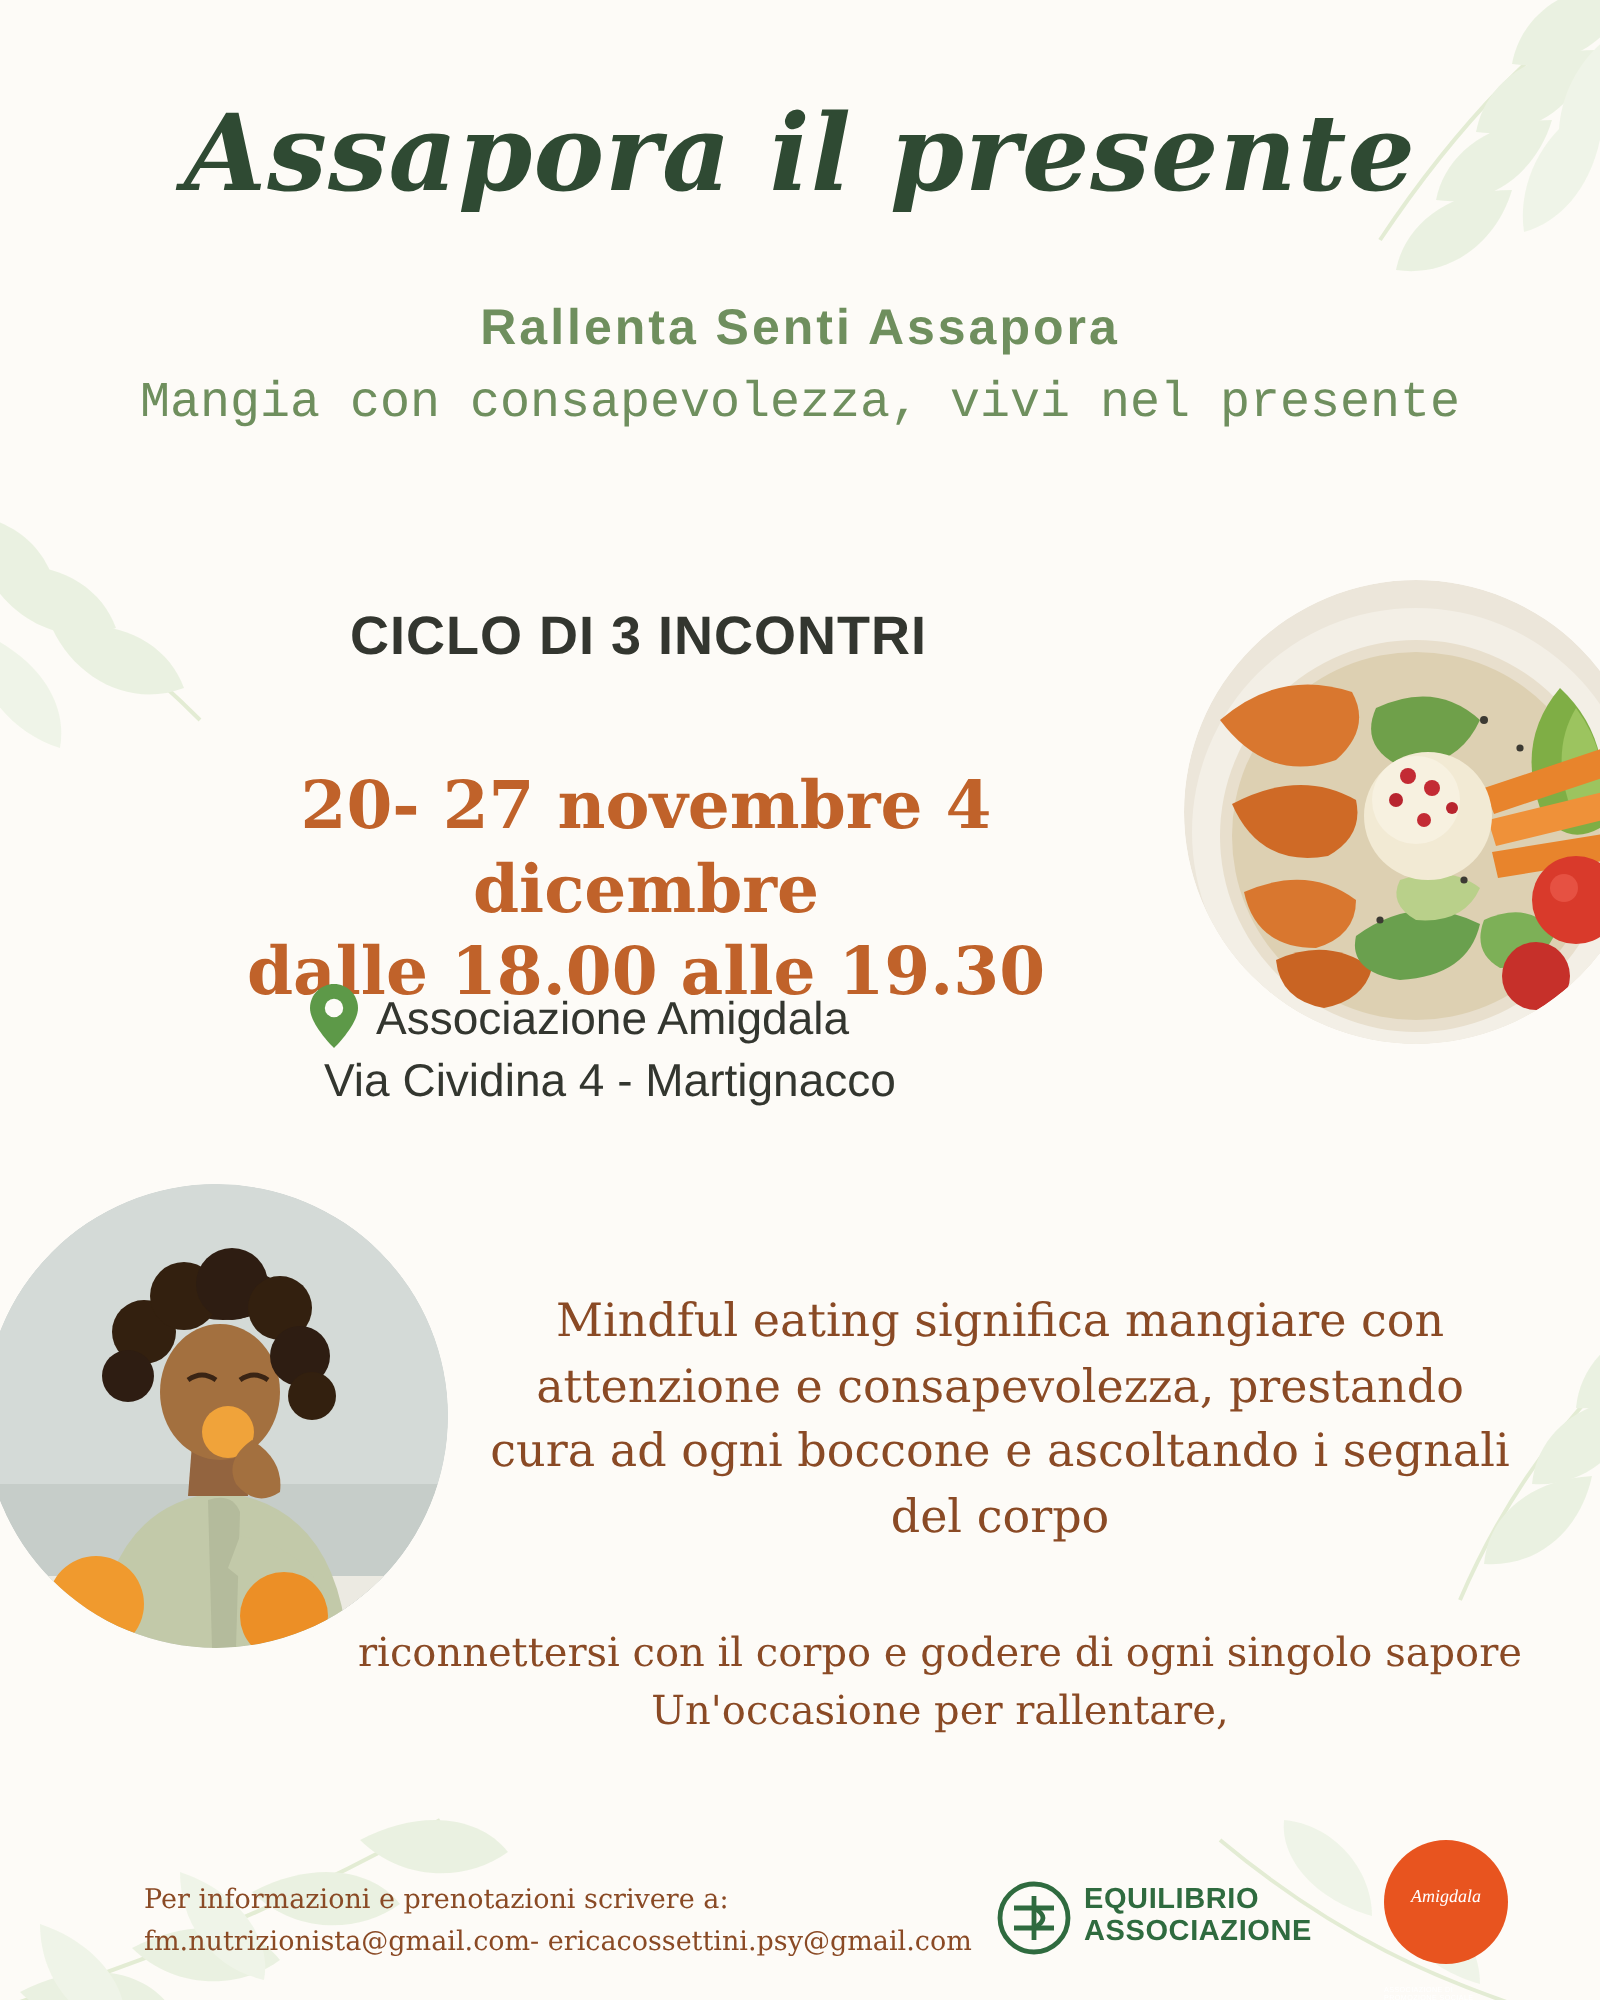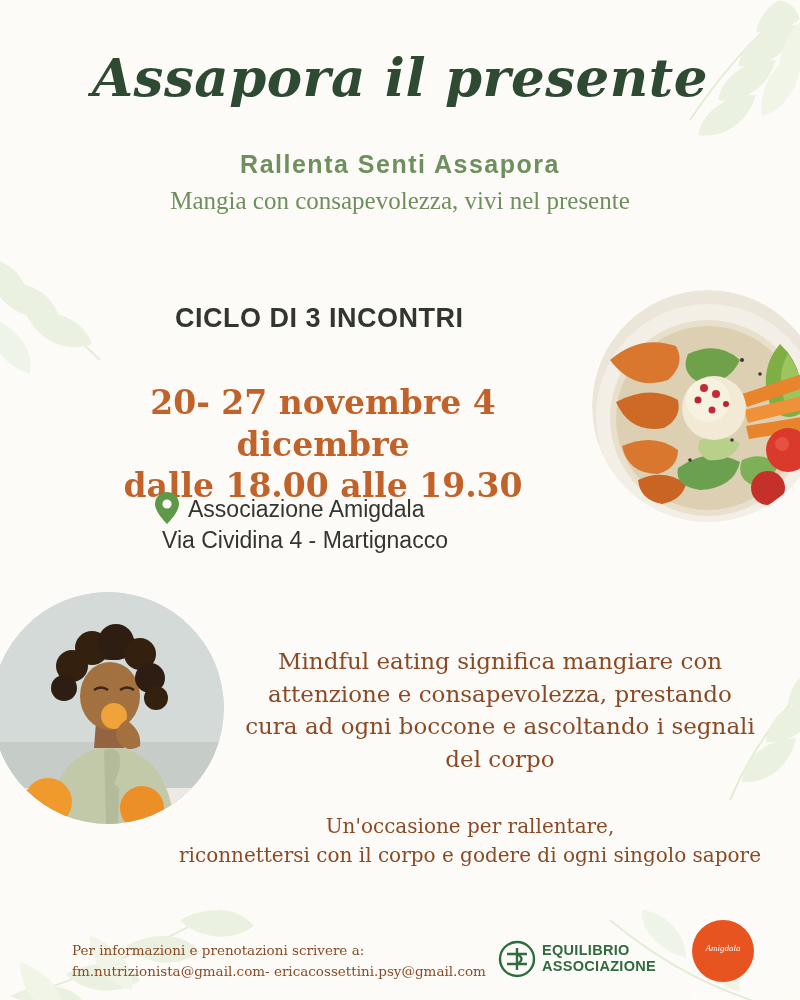--- a/index.html
+++ b/index.html
@@ -9,21 +9,20 @@
     background: #fdfbf6;
     font-family: "Liberation Sans", sans-serif;
     overflow: hidden;
   }
   #poster {
     position: relative;
     width: 800px;
     height: 1000px;
     background: #fdfbf7;
     overflow: hidden;
-    border-radius: 24px;
   }
 
   
   .leaf-art {
     position: absolute;
     pointer-events: none;
     opacity: 0.55;
   }
   .leaf-tr { top: -20px; right: -30px; width: 260px; height: 230px; }
   .leaf-ml { top: 240px; left: -60px; width: 230px; height: 180px; }
@@ -56,21 +55,21 @@
     letter-spacing: 1.5px;
     color: #6f8f5e;
     font-weight: bold;
   }
   .subtitle2 {
     position: absolute;
     top: 187px;
     left: 0;
     width: 800px;
     text-align: center;
-    font-family: Liberation Serif, serif;
+    font-family: Liberation Mono, monospace;
     font-size: 25px;
     color: #6f8f5e;
   }
 
   
   .cycle {
     position: absolute;
     top: 303px;
     left: 175px;
     font-family: "Liberation Sans", sans-serif;
@@ -378,22 +377,22 @@
         <path d="M134 128 q16 10 14 26 q-12 8 -22 -4 q-6 -12 8 -22z" fill="#a3703f"></path>
 
         <circle cx="56" cy="210" r="24" fill="#f09a2e"></circle>
         <circle cx="150" cy="216" r="22" fill="#ec8f26"></circle>
       </g>
     </svg>
   </div>
 
   <div class="body-text">Mindful eating significa mangiare con attenzione e consapevolezza, prestando cura ad ogni boccone e ascoltando i segnali del corpo</div>
   <div class="body-text2">
+    <div>riconnettersi con il corpo e godere di ogni singolo sapore</div>
     <div>Un'occasione per rallentare,</div>
-    <div>riconnettersi con il corpo e godere di ogni singolo sapore</div>
   </div>
 
   <div class="contact">
     <div>Per informazioni e prenotazioni scrivere a:</div>
     <div>fm.nutrizionista@gmail.com- ericacossettini.psy@gmail.com</div>
   </div>
 
   <div class="logo-equilibrio">
     <svg width="38" height="38" viewBox="0 0 38 38">
       <circle cx="19" cy="19" r="17" fill="none" stroke="#2f6b3f" stroke-width="2.4"></circle>

